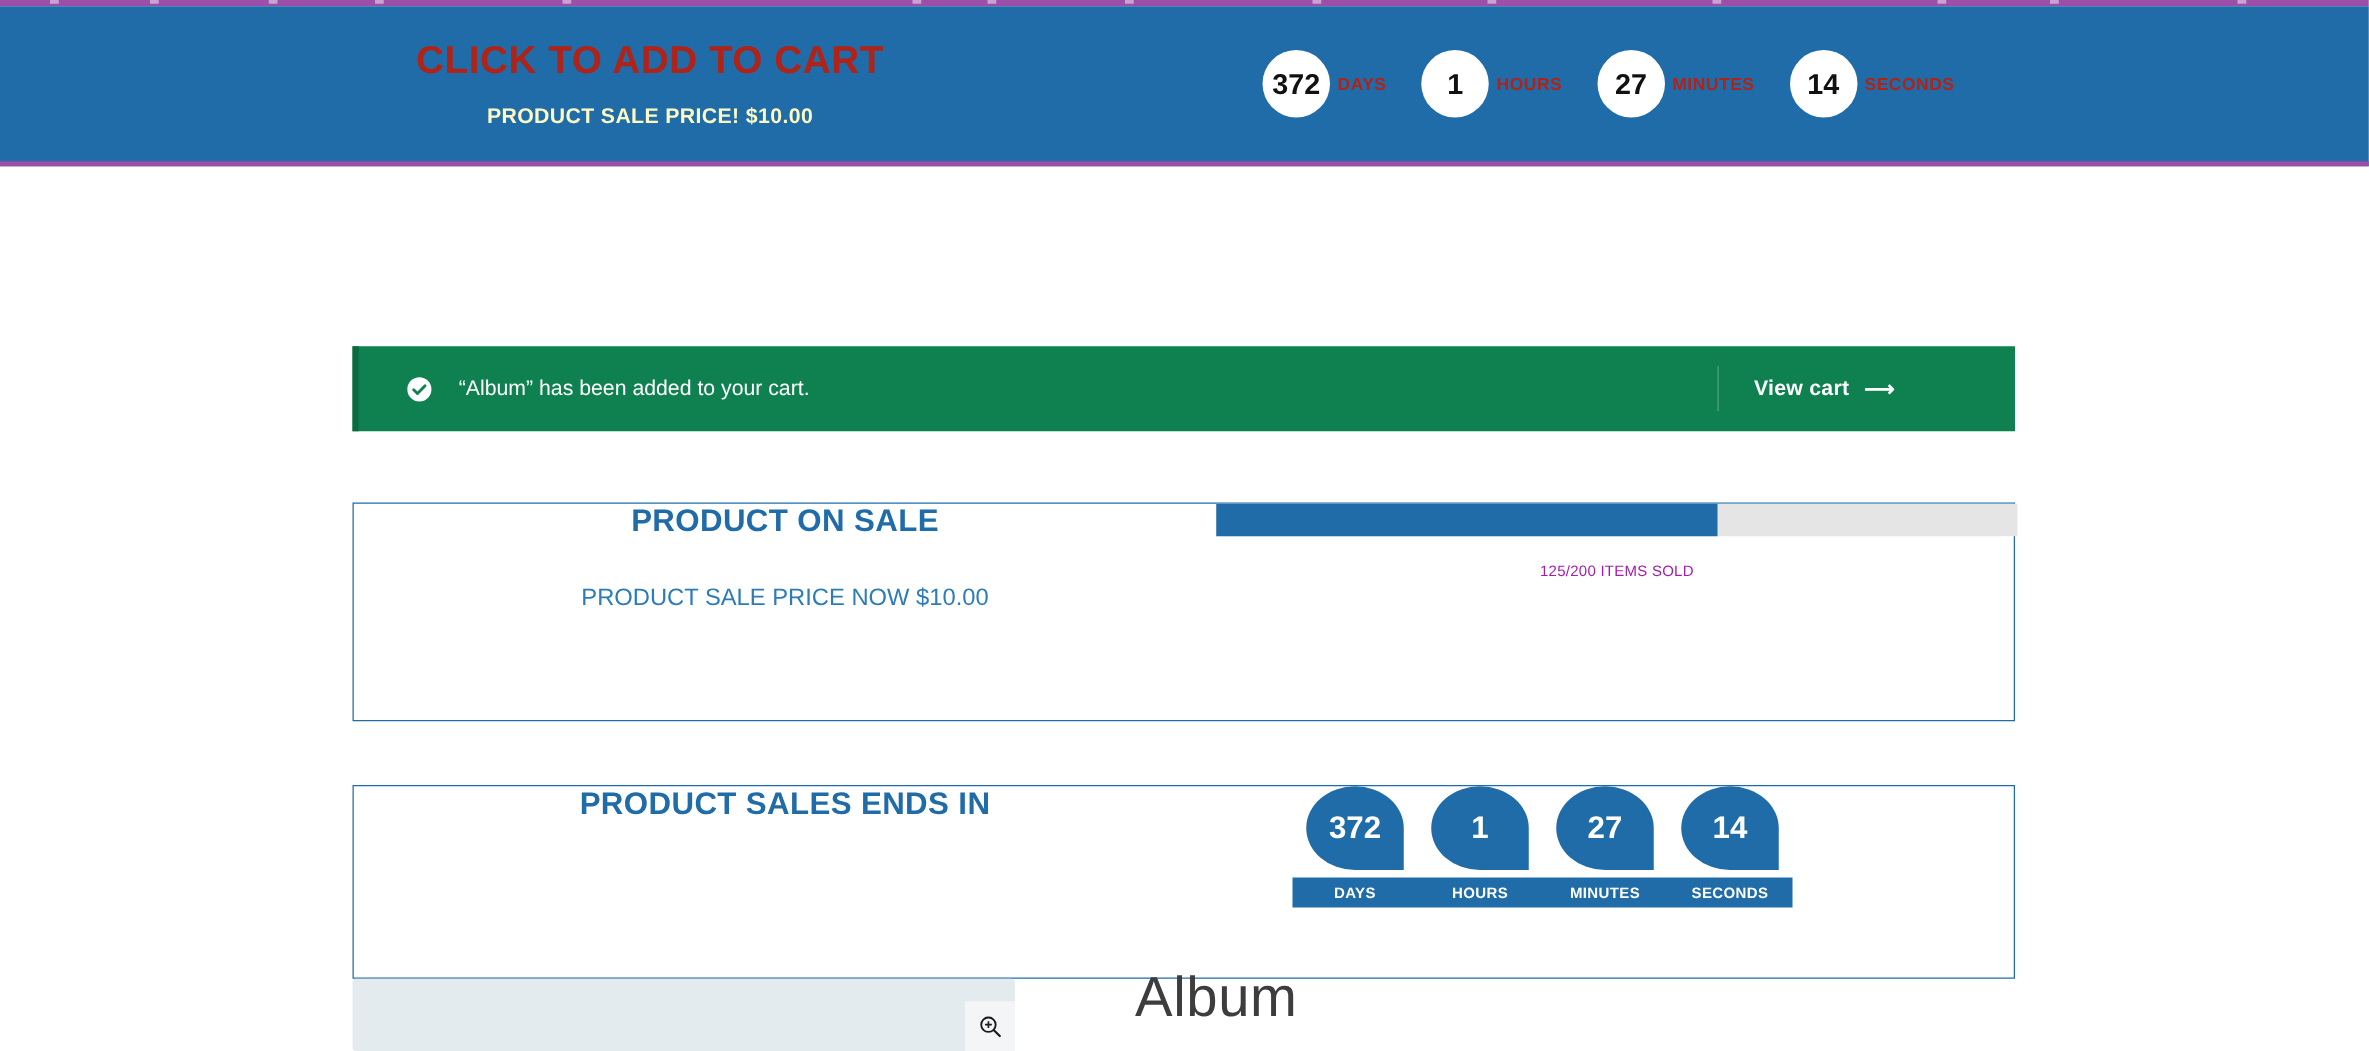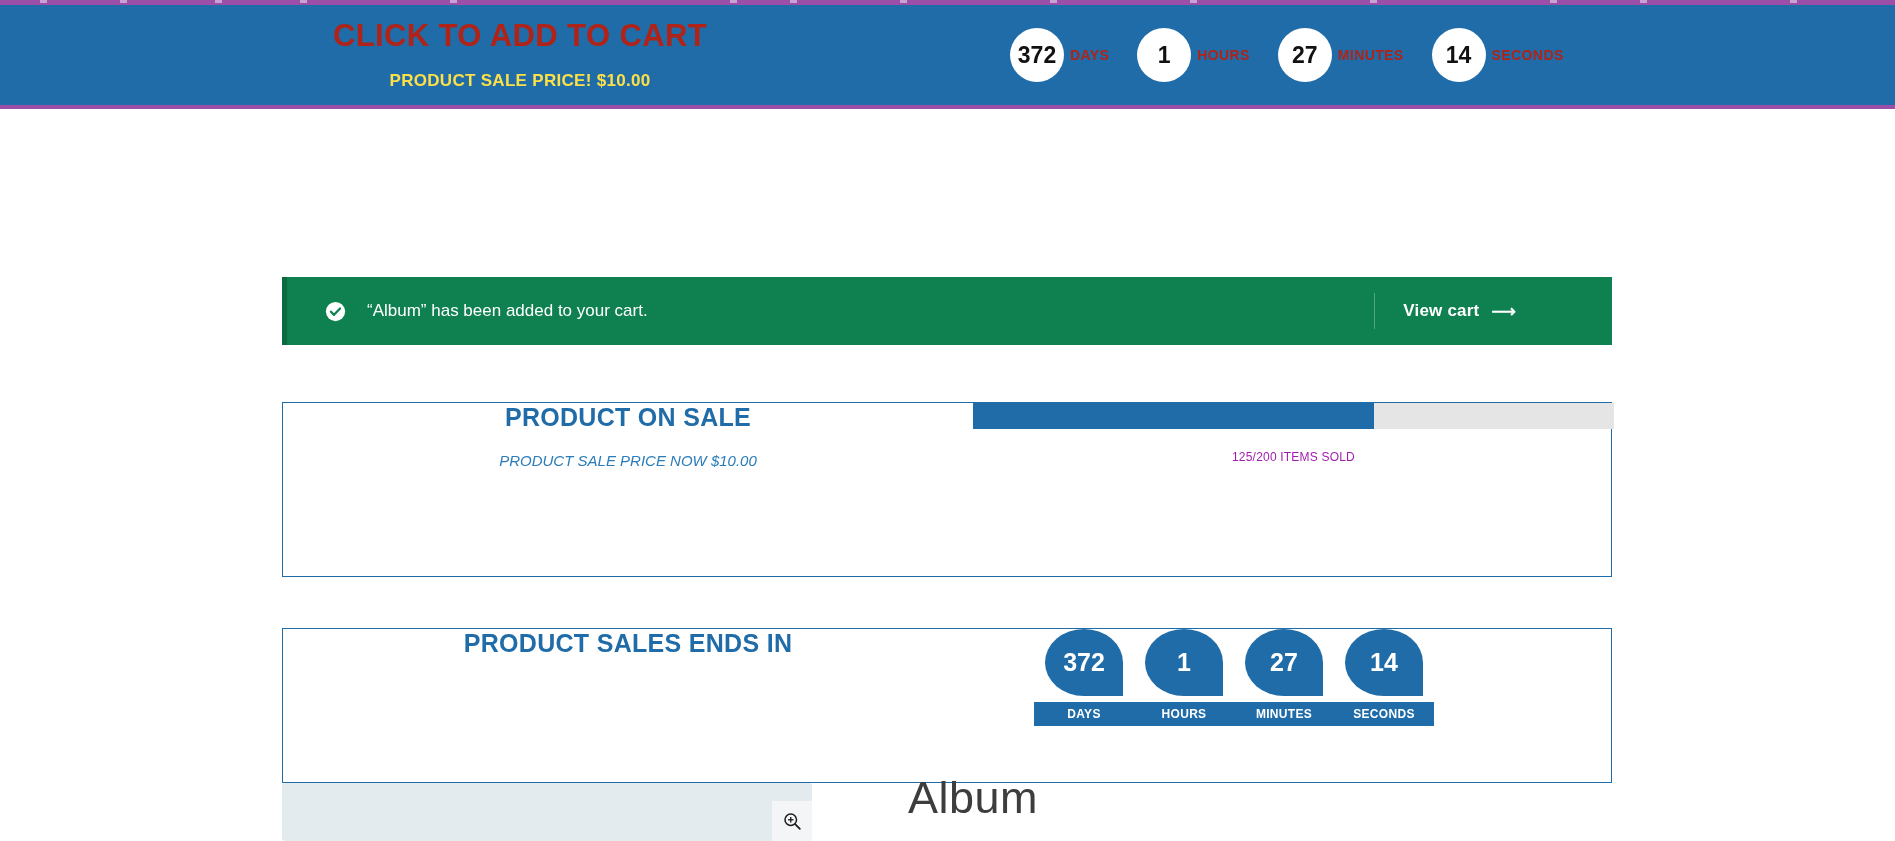--- a/index.html
+++ b/index.html
@@ -31,41 +31,41 @@
     width: 7px;
     height: 3px;
     background: #c9a2d4;
   }
 
   
   .promo-banner {
     position: absolute;
     top: 5px; left: 0;
     width: 1895px;
-    height: 104px;
+    height: 128px;
     background: #1f6ca8;
     border-bottom: 4px solid #9b4fa8;
     display: flex;
     align-items: center;
   }
   .promo-message {
     width: 1010px;
     text-align: center;
     padding-left: 30px;
   }
   .promo-headline {
     color: #b02318;
     font-size: 31px;
     font-weight: bold;
     letter-spacing: 0.4px;
     line-height: 1.1;
     margin-bottom: 17px;
   }
   .promo-subline {
-    color: #fde047;
+    color: #fef9c3;
     font-size: 17px;
     font-weight: bold;
     letter-spacing: 0.3px;
   }
 
   .promo-countdown {
     display: flex;
     align-items: center;
     gap: 28px;
   }
@@ -165,23 +165,22 @@
     flex: none;
   }
   .panel-title {
     color: #1f6ca8;
     font-size: 25px;
     font-weight: bold;
     letter-spacing: 0.3px;
   }
   .panel-subtitle {
     color: #2b7cb8;
-    font-size: 15px;
-    margin-top: 20px;
-    font-style: italic;
+    font-size: 19px;
+    margin-top: 36px;
   }
 
   
   .panel-right-sale { flex: 1; padding-right: 40px; }
   .progress-track {
     width: 641px;
     height: 26px;
     background: #e5e5e5;
     margin: 0 auto;
   }

